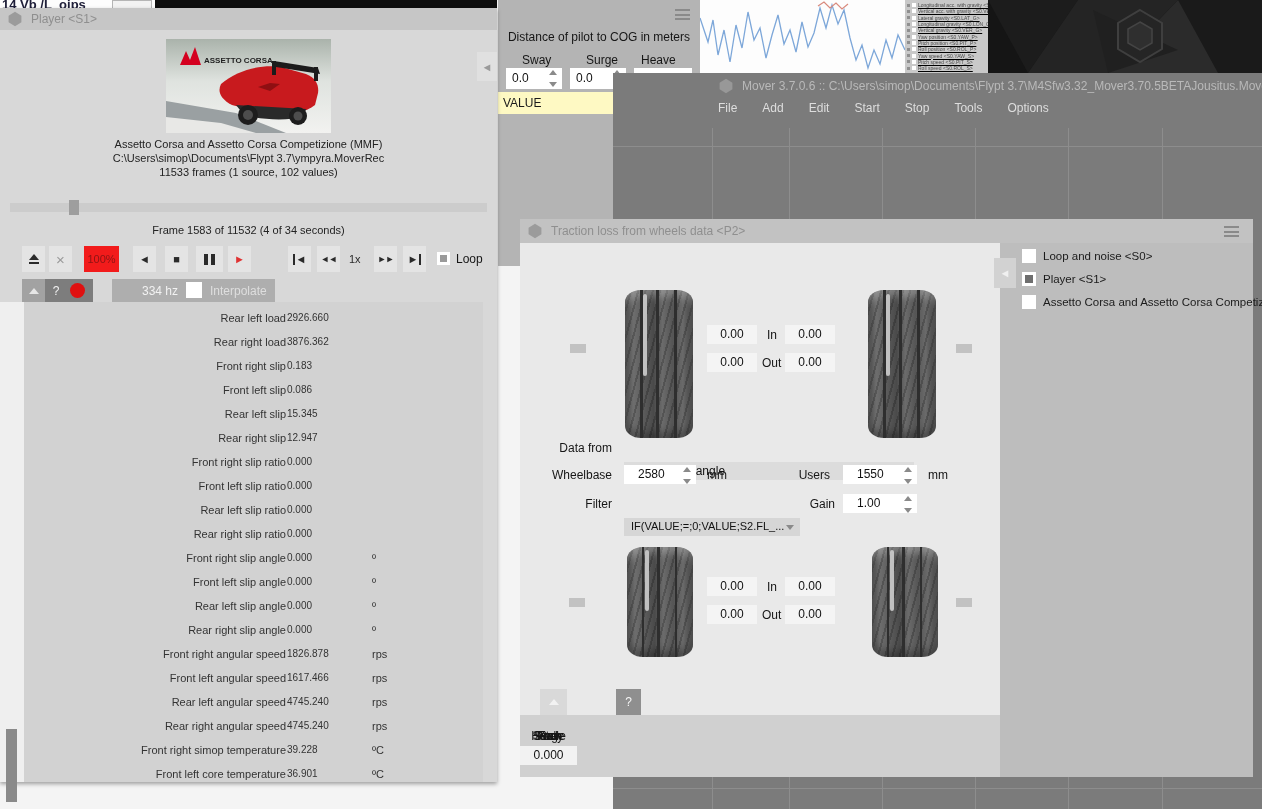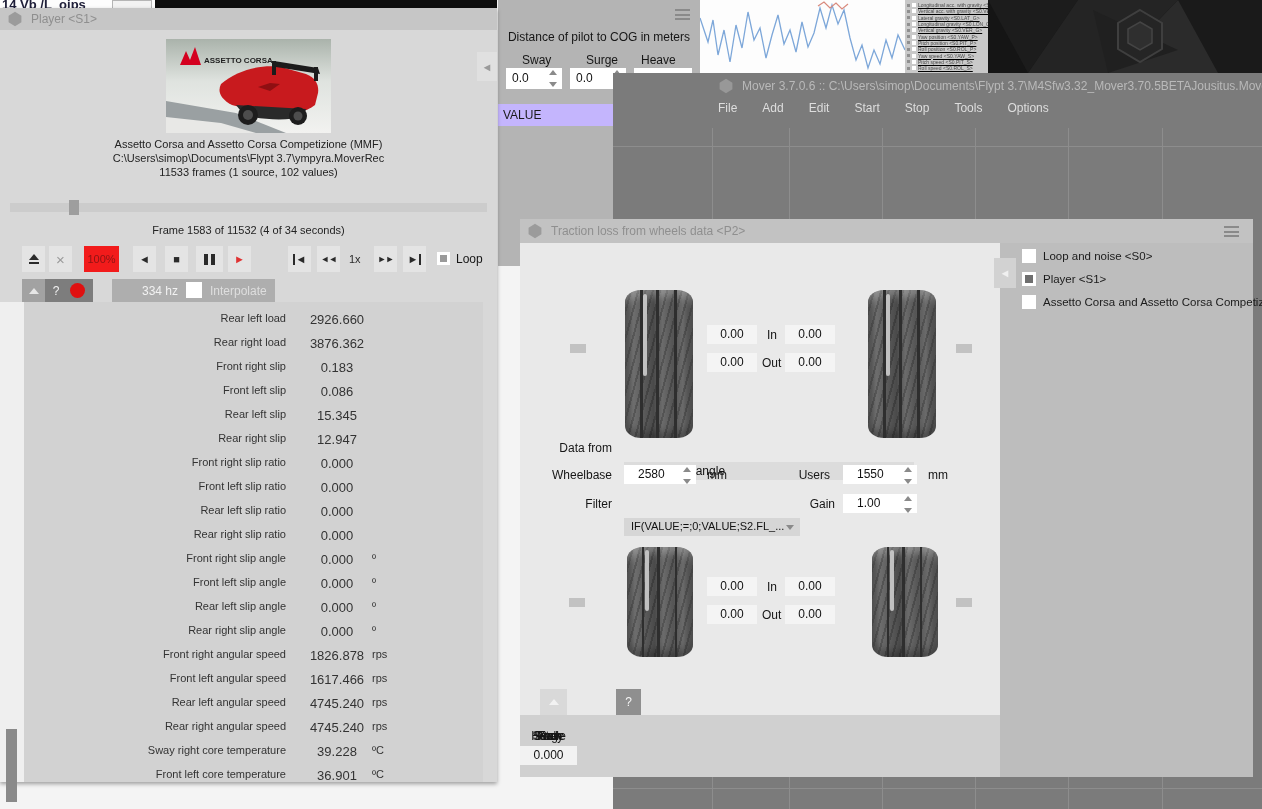--- a/index.html
+++ b/index.html
@@ -38,21 +38,21 @@
 
   
   #distance-panel { left:498px; top:0; width:202px; height:266px; background:#b4b4b4; z-index:1; }
   #distance-title { position:absolute; left:0; top:30px; width:100%; text-align:center; font-size:12px; color:#161616; }
   .dist-header { position:absolute; top:53px; font-size:12px; color:#161616; }
   .dist-input { position:absolute; top:68px; height:21px; background:#ffffff; font-size:12px; color:#111; padding:3px 0 0 6px; }
   .spin { position:absolute; right:3px; top:2px; width:12px; height:17px; display:flex; flex-direction:column; align-items:center; justify-content:space-between; }
   .spin i { display:block; width:0; height:0; border-left:4px solid transparent; border-right:4px solid transparent; }
   .spin .up { border-bottom:5px solid #8a8a8a; }
   .spin .dn { border-top:5px solid #8a8a8a; }
-  #value-strip { position:absolute; left:0; top:104px; width:100%; height:22px; background:#c4b5fd; }
+  #value-strip { position:absolute; left:0; top:92px; width:100%; height:22px; background:#fef9c3; }
   #value-strip span { font-size:12px; color:#1a1a1a; position:absolute; left:5px; top:4px; }
 
   
   #player-win { left:0; top:8px; width:497px; height:774px; background:#d8d8d8; z-index:4; box-shadow:0 2px 4px rgba(0,0,0,.35); }
   #player-title { background:#c6c6c6; }
   #player-collapse { position:absolute; left:477px; top:44px; width:20px; height:29px; background:#e0e0e0; color:#9a9a9a; font-size:11px; display:flex; align-items:center; justify-content:center; }
   #ac-image { position:absolute; left:166px; top:31px; width:165px; height:94px; }
   .caption { position:absolute; width:100%; text-align:center; font-size:11px; color:#232323; white-space:nowrap; }
   #player-slider-track { position:absolute; left:10px; top:195px; width:477px; height:9px; background:#cccccc; }
   #player-slider-thumb { position:absolute; left:69px; top:192px; width:10px; height:15px; background:#9e9e9e; }
@@ -79,21 +79,21 @@
   #rec-dot { width:15px; height:15px; border-radius:50%; background:#e01010; margin-left:3px; }
   #freq-strip { position:absolute; left:112px; top:271px; width:163px; height:23px; background:#aeaeae; }
   #freq-label { position:absolute; left:30px; top:5px; font-size:12px; color:#f2f2f2; }
   #interp-box { position:absolute; left:74px; top:3px; width:16px; height:16px; background:#ffffff; }
   #interp-label { position:absolute; left:98px; top:5px; font-size:12px; color:#dedede; }
   #player-leftstrip { position:absolute; left:0; top:294px; width:24px; height:480px; background:#efefef; }
   #player-scrollthumb { position:absolute; left:6px; top:427px; width:11px; height:73px; background:#8a8a8a; }
   #telemetry { position:absolute; left:24px; top:294px; width:459px; height:480px; background:#d2d2d2; padding-top:5px; }
   .t-row { position:relative; height:24px; }
   .t-label { position:absolute; left:0; top:5px; width:262px; text-align:right; font-size:11px; color:#333333; }
-  .t-value { position:absolute; left:263px; top:5px; width:100px; text-align:center; font-size:13px; color:#333333; }
+  .t-value { position:absolute; left:263px; top:5px; width:100px; text-align:left; font-size:10px; color:#333333; }
   .t-unit { position:absolute; left:348px; top:5px; font-size:11px; color:#333333; }
 
   
   #traction-win { left:520px; top:219px; width:733px; height:558px; background:#c2c2c2; z-index:3; }
   #traction-title { height:24px; }
   #traction-content { position:absolute; left:0; top:24px; width:480px; height:472px; background:#e9e9e9; }
   #traction-bottom { position:absolute; left:0; top:496px; width:480px; height:62px; background:#d0d0d0; }
   #traction-right { position:absolute; left:480px; top:24px; width:253px; height:534px; background:#bdbdbd; }
   .tire { position:absolute; border-radius:16px/12px; overflow:hidden;
     background:
@@ -503,21 +503,21 @@
           <span class="t-unit">rps</span>
         </div>
 
         <div class="t-row">
           <span class="t-label">Rear right angular speed</span>
           <span class="t-value">4745.240</span>
           <span class="t-unit">rps</span>
         </div>
 
         <div class="t-row">
-          <span class="t-label">Sway right core temperature</span>
+          <span class="t-label">Front right simop temperature</span>
           <span class="t-value">39.228</span>
           <span class="t-unit">ºC</span>
         </div>
 
         <div class="t-row">
           <span class="t-label">Front left core temperature</span>
           <span class="t-value">36.901</span>
           <span class="t-unit">ºC</span>
         </div>
       </div>

